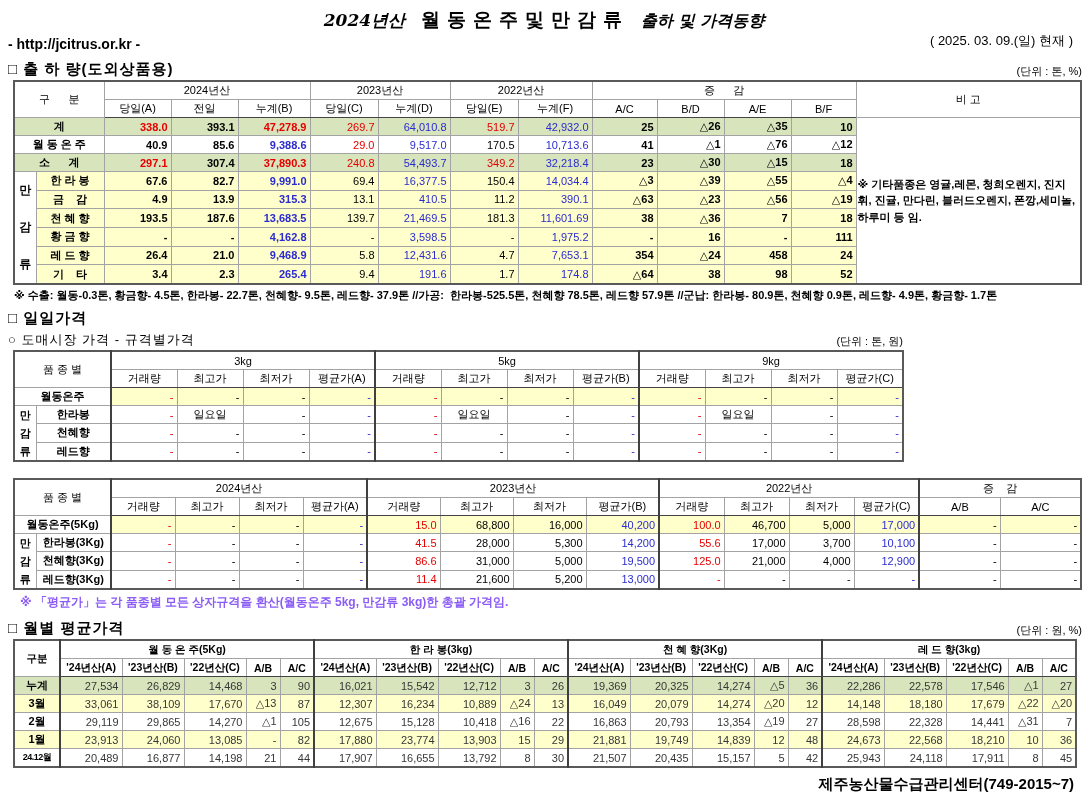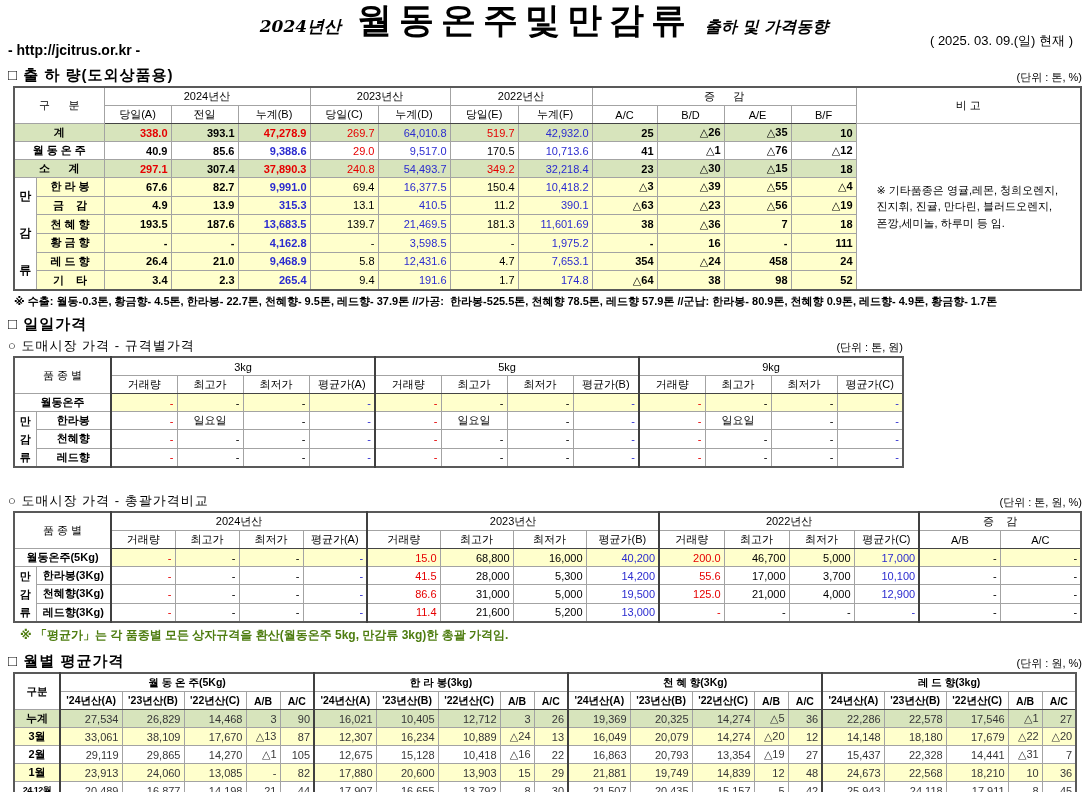--- a/index.html
+++ b/index.html
@@ -3,21 +3,21 @@
 <meta charset="utf-8">
 <style>
   html,body{margin:0;padding:0;background:#fff;}
   body{width:1085px;height:792px;overflow:hidden;
        font-family:"Liberation Sans","DejaVu Sans",sans-serif;color:#000;}
   .page{position:relative;padding:3px 5px 0 8px;}
 
   
   .title-line{text-align:center;margin-top:2px;line-height:30px;}
   .season{font-family:"DejaVu Serif",serif;font-style:italic;font-weight:bold;font-size:17px;margin-right:16px;}
-  .main-title{font-size:35px;font-weight:bold;letter-spacing:7px;}
+  .main-title{font-size:19px;font-weight:bold;letter-spacing:7px;}
   .title-suffix{font-family:"DejaVu Serif",serif;font-style:italic;font-weight:bold;font-size:16px;margin-left:12px;}
   .subtitle{font-weight:bold;font-size:14px;line-height:16px;}
   .date{position:absolute;right:12px;top:32px;font-size:13px;}
 
   
   .secrow{display:flex;justify-content:space-between;align-items:flex-end;margin:3px 0 1px 0;}
   .sec-title{font-size:15px;font-weight:bold;letter-spacing:1px;}
   .sub-title{font-size:13px;letter-spacing:1px;}
   .unit{font-size:11px;}
   .w-full{width:1074px;margin-top:8px;}
@@ -35,30 +35,30 @@
   .blue{color:#2b2bcf;}
   .b{font-weight:bold;}
   tr.green td{background:#d7e4bc;}
   tr.yellow td{background:#ffffcc;}
   .groupcell{background:#fff !important;text-align:center;white-space:pre-line;font-weight:bold;padding:0 2px;}
   .t1 .groupcell{line-height:37px;font-size:12px;}
   .t2 .groupcell,.t3 .groupcell{line-height:18px;}
   .rowlabel{text-align:center;font-weight:bold;}
   .t2 td.rowlabel,.t3 td.rowlabel{background:#fff !important;}
   .remark{background:#fff !important;text-align:left;vertical-align:middle;white-space:normal;
-          line-height:1.5;padding:2px 20px;font-weight:normal;}
+          line-height:1.5;padding:2px 1px;font-weight:bold;}
   .hv{border-left:2px solid #404040;}
   .t4 th{font-weight:bold;font-size:10.5px;}
   .t4 td{color:#373737;}
   .t4 td.rowlabel{color:#000;}
   .t4 tbody tr+tr td{border-top:1px dotted #8a8a8a;}
   .t4 .rowlabel.small{font-size:9px;letter-spacing:-0.5px;}
 
   .footnote{font-size:11px;font-weight:bold;margin:3px 0 0 6px;white-space:pre;}
-  .rednote{color:#4d7c0f;font-size:12px;font-weight:bold;margin:4px 0 1px 12px;}
+  .rednote{color:#8b5cf6;font-size:12px;font-weight:bold;margin:4px 0 1px 12px;}
   .footer{text-align:right;font-size:15px;font-weight:bold;margin-top:7px;padding-right:6px;}
   .gap{height:16px;}
 </style>
 </head>
 <body>
 
 <div class="page">
 
   <div class="title-line">
     <span class="season">2024년산</span><span class="main-title">월동온주및만감류</span><span class="title-suffix">출하 및 가격동향</span>
@@ -158,21 +158,21 @@
           <td rowspan="6" class="groupcell">만
 감
 류</td>
           <td class="rowlabel">한 라 봉</td>
           <td class="num b">67.6</td>
           <td class="num b">82.7</td>
           <td class="num blue b">9,991.0</td>
           <td class="num">69.4</td>
           <td class="num blue">16,377.5</td>
           <td class="num">150.4</td>
-          <td class="num blue">10,418.2</td>
+          <td class="num blue">14,034.4</td>
           <td class="num b">△3</td>
           <td class="num b">△39</td>
           <td class="num b">△55</td>
           <td class="num b">△4</td>
         </tr>
         <tr class="yellow">
           <td class="rowlabel">금    감</td>
           <td class="num b">4.9</td>
           <td class="num b">13.9</td>
           <td class="num blue b">315.3</td>
@@ -353,24 +353,20 @@
           <td class="num red hv">-</td>
           <td class="num">-</td>
           <td class="num">-</td>
           <td class="num blue">-</td>
         </tr>
       </tbody>
   </table>
 
   <div class="gap"></div>
 
-  <div class="secrow w-full">
-    <span class="sub-title">○ 도매시장 가격 - 총괄가격비교</span>
-    <span class="unit">(단위 : 톤, 원, %)</span>
-  </div>
   <table class="t3" style="width:1067px;">
     <colgroup>
       <col style="width:22px">
         <col style="width:75px">
       <col style="width:64px">
         <col style="width:64px">
         <col style="width:64px">
         <col style="width:64px">
       <col style="width:73px">
         <col style="width:73px">
@@ -412,21 +408,21 @@
         <tr class="yellow">
           <td class="rowlabel" colspan="2">월동온주(5Kg)</td>
           <td class="num red hv">-</td>
           <td class="num">-</td>
           <td class="num">-</td>
           <td class="num blue">-</td>
           <td class="num red hv">15.0</td>
           <td class="num">68,800</td>
           <td class="num">16,000</td>
           <td class="num blue">40,200</td>
-          <td class="num red hv">200.0</td>
+          <td class="num red hv">100.0</td>
           <td class="num">46,700</td>
           <td class="num">5,000</td>
           <td class="num blue">17,000</td>
           <td class="num hv">-</td>
           <td class="num">-</td>
         </tr>
         <tr>
           <td rowspan="3" class="groupcell">만
 감
 류</td>
@@ -545,21 +541,21 @@
     </thead>
     <tbody>
         <tr class="green">
           <td class="rowlabel">누계</td>
           <td class="num hv">27,534</td>
           <td class="num">26,829</td>
           <td class="num">14,468</td>
           <td class="num">3</td>
           <td class="num">90</td>
           <td class="num hv">16,021</td>
-          <td class="num">10,405</td>
+          <td class="num">15,542</td>
           <td class="num">12,712</td>
           <td class="num">3</td>
           <td class="num">26</td>
           <td class="num hv">19,369</td>
           <td class="num">20,325</td>
           <td class="num">14,274</td>
           <td class="num">△5</td>
           <td class="num">36</td>
           <td class="num hv">22,286</td>
           <td class="num">22,578</td>
@@ -600,35 +596,35 @@
           <td class="num hv">12,675</td>
           <td class="num">15,128</td>
           <td class="num">10,418</td>
           <td class="num">△16</td>
           <td class="num">22</td>
           <td class="num hv">16,863</td>
           <td class="num">20,793</td>
           <td class="num">13,354</td>
           <td class="num">△19</td>
           <td class="num">27</td>
-          <td class="num hv">15,437</td>
+          <td class="num hv">28,598</td>
           <td class="num">22,328</td>
           <td class="num">14,441</td>
           <td class="num">△31</td>
           <td class="num">7</td>
         </tr>
         <tr class="yellow">
           <td class="rowlabel">1월</td>
           <td class="num hv">23,913</td>
           <td class="num">24,060</td>
           <td class="num">13,085</td>
           <td class="num">-</td>
           <td class="num">82</td>
           <td class="num hv">17,880</td>
-          <td class="num">20,600</td>
+          <td class="num">23,774</td>
           <td class="num">13,903</td>
           <td class="num">15</td>
           <td class="num">29</td>
           <td class="num hv">21,881</td>
           <td class="num">19,749</td>
           <td class="num">14,839</td>
           <td class="num">12</td>
           <td class="num">48</td>
           <td class="num hv">24,673</td>
           <td class="num">22,568</td>

